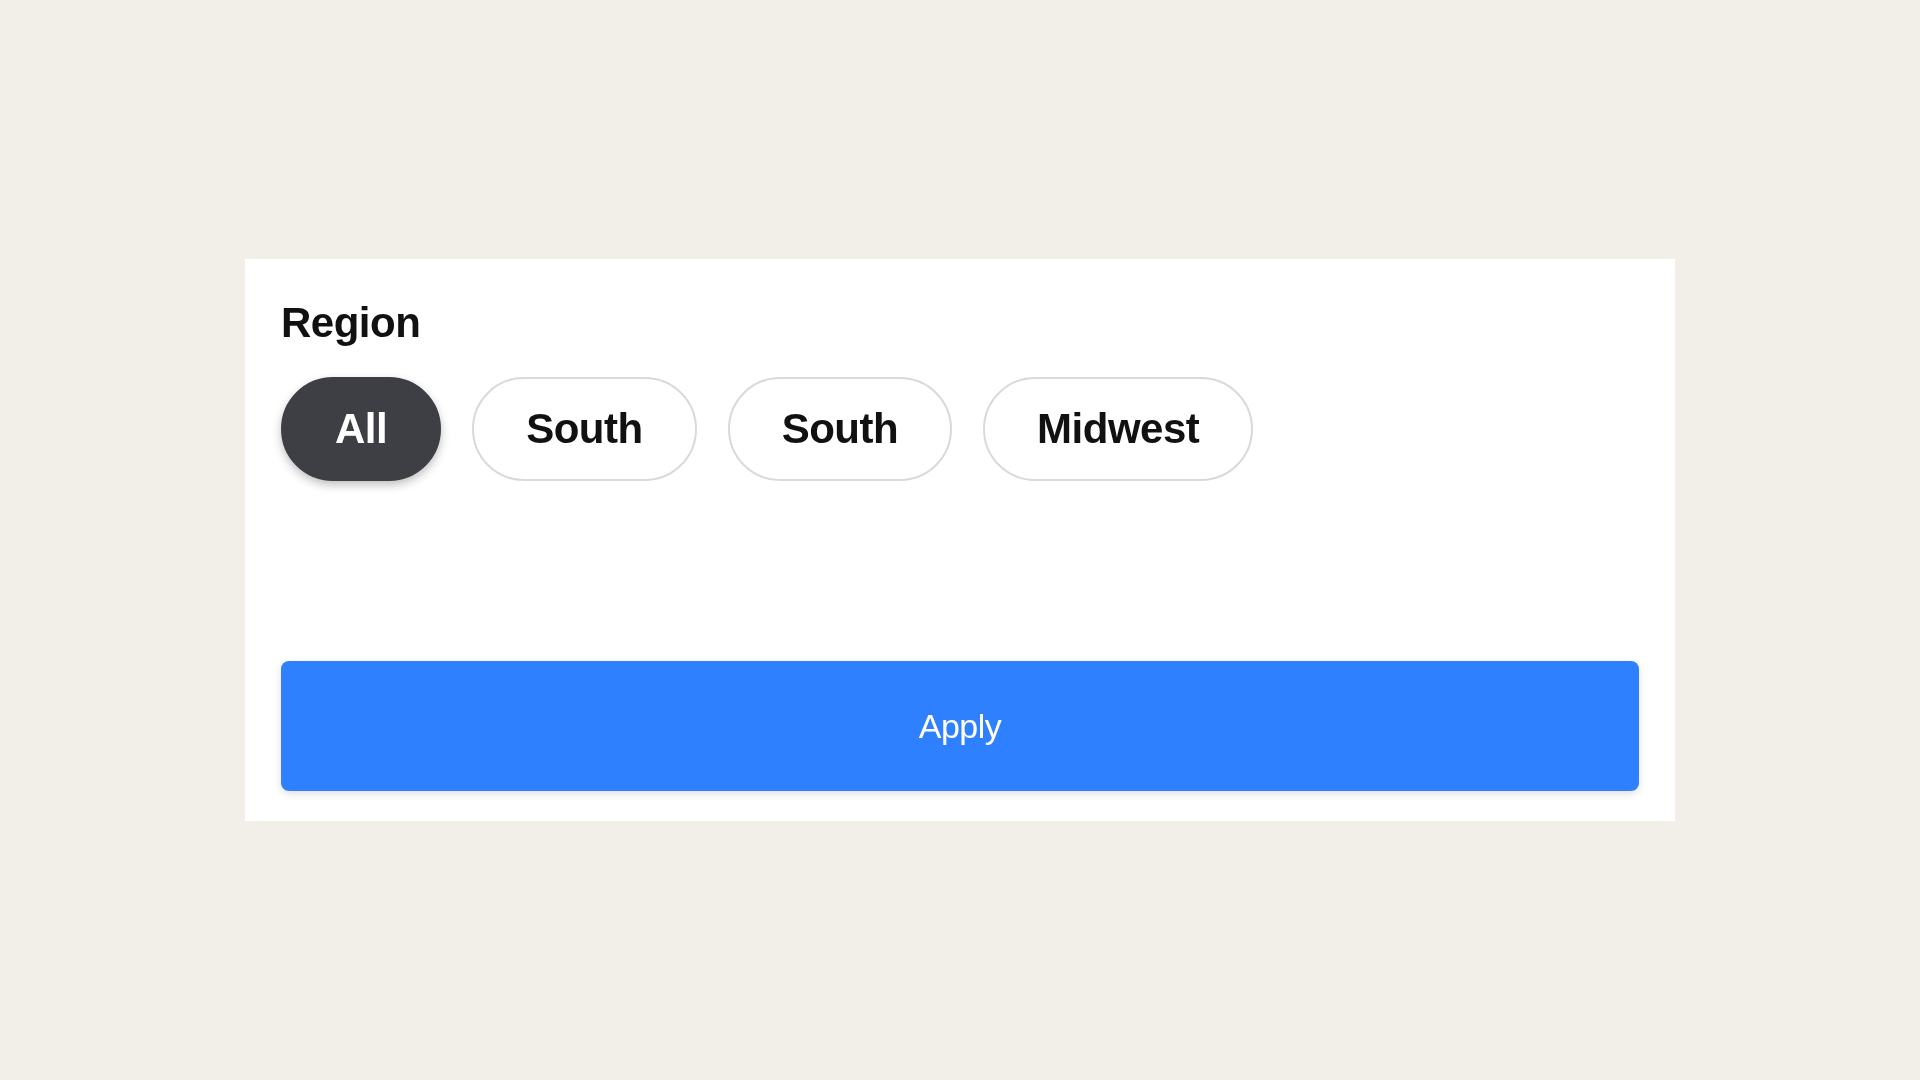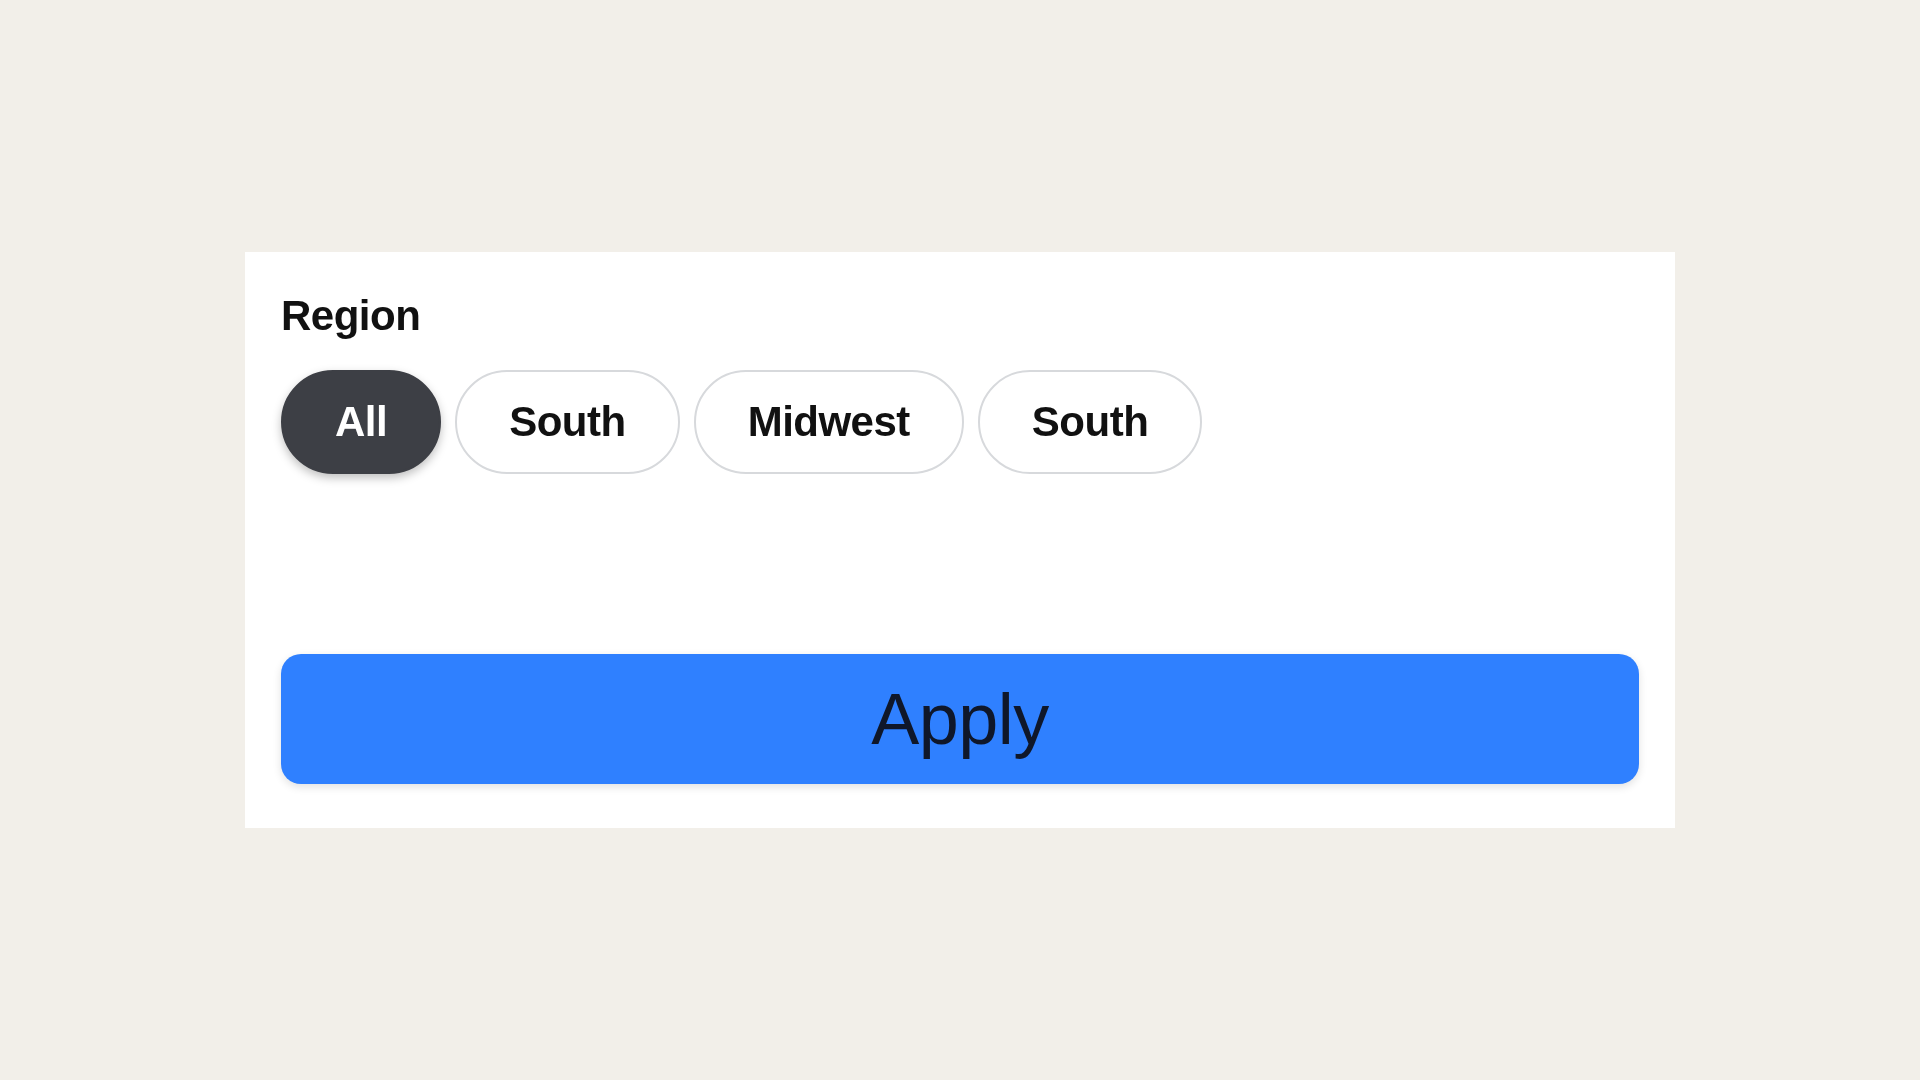--- a/index.html
+++ b/index.html
@@ -15,34 +15,34 @@
     body {
       background: #f2efe9;
       font-family: -apple-system, BlinkMacSystemFont, "Segoe UI", Helvetica, Arial, sans-serif;
       display: flex;
       align-items: center;
       justify-content: center;
     }
     .card {
       background: #ffffff;
       width: 1430px;
-      padding: 40px 36px 44px 36px;
+      padding: 40px 36px 30px 36px;
       display: flex;
       flex-direction: column;
     }
     .section-title {
       font-size: 42px;
       font-weight: 700;
       color: #111111;
       margin-bottom: 30px;
       letter-spacing: -0.5px;
     }
     .chips-row {
       display: flex;
-      gap: 14px;
+      gap: 31px;
       flex-wrap: wrap;
       margin-bottom: 180px;
       align-items: flex-end;
     }
     .chip {
       display: inline-flex;
       align-items: center;
       justify-content: center;
       height: 104px;
       padding: 0 52px;
@@ -59,45 +59,45 @@
     .chip.selected {
       background: #3d3f45;
       color: #ffffff;
       border: 2px solid #3d3f45;
       box-shadow: 0 4px 10px rgba(0,0,0,0.25);
     }
     .apply-button {
       width: 100%;
       height: 130px;
       border: none;
-      border-radius: 20px;
+      border-radius: 8px;
       background: #2f80ff;
-      color: #0f172a;
-      font-size: 72px;
+      color: #ffffff;
+      font-size: 34px;
       font-weight: 500;
       cursor: pointer;
       letter-spacing: -0.5px;
       box-shadow: 0 3px 8px rgba(0,0,0,0.12);
     }
   </style>
 </head>
 <body>
 
 <div class="card">
 
   <div class="section-title">Region</div>
 
   <div class="chips-row">
 
     <div class="chip selected">All</div>
 
     <div class="chip">South</div>
 
+    <div class="chip">South</div>
+
     <div class="chip">Midwest</div>
-
-    <div class="chip">South</div>
 
 
   </div>
 
   <button class="apply-button">Apply</button>
 
 </div>
 
 </body></html>

